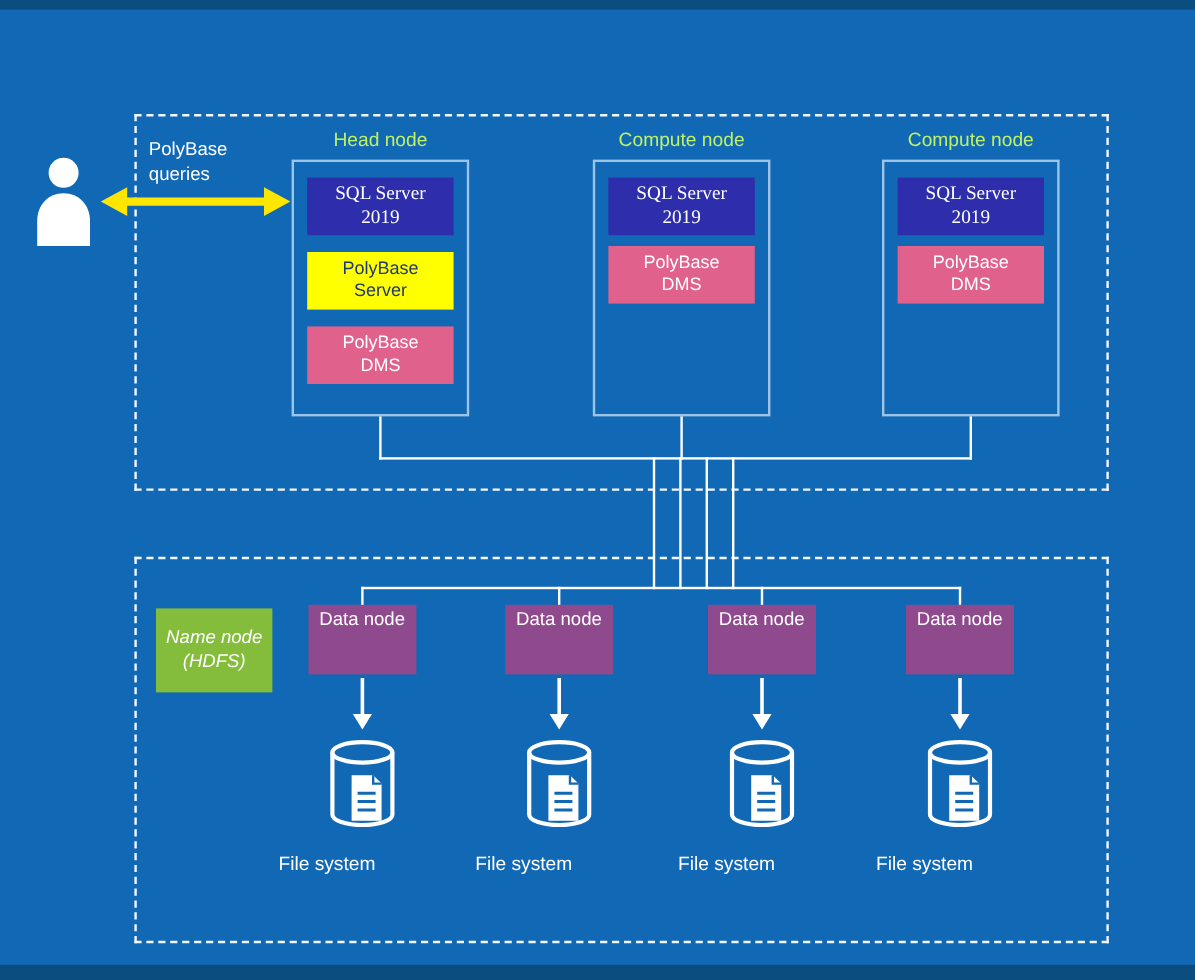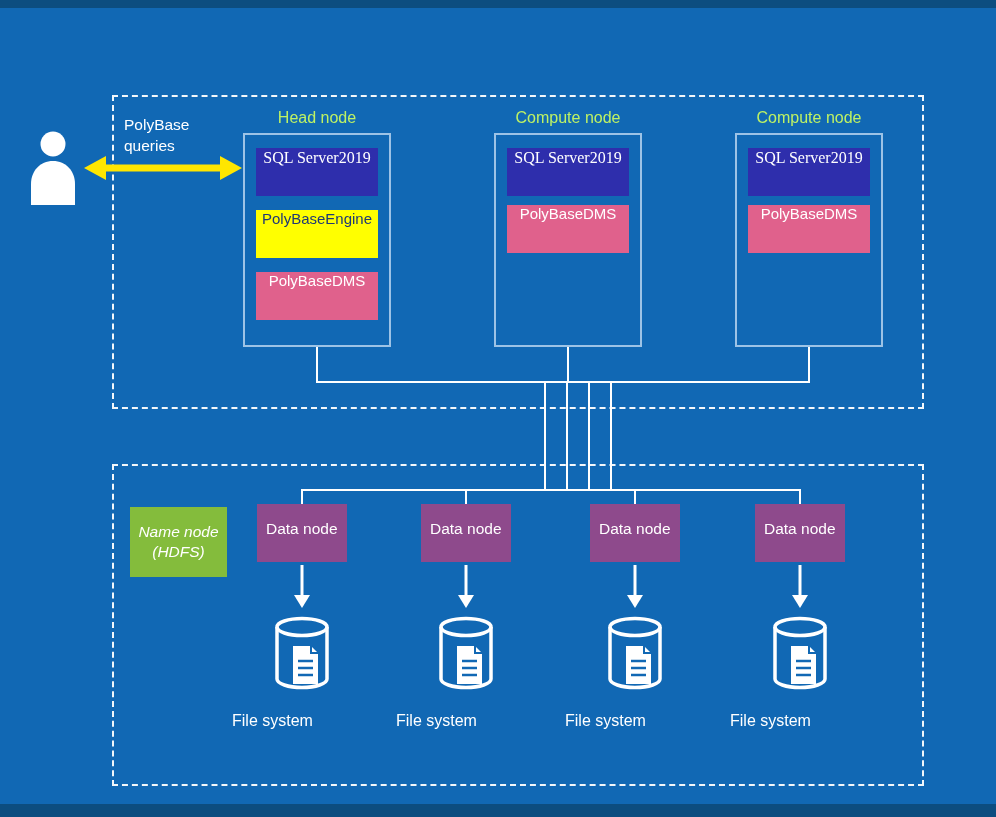--- a/index.html
+++ b/index.html
@@ -45,21 +45,21 @@
   .node-box {
     position: absolute; top: 133px; width: 148px; height: 214px;
     border: 2px solid #9DC3E6;
   }
   .nl-1, .nb-1 { left: 243px; }
   .nl-2, .nb-2 { left: 494px; }
   .nl-3, .nb-3 { left: 735px; }
 
   .comp {
     position: absolute; left: 11px; width: 122px; height: 48px;
-    display: flex; flex-direction: row; justify-content: center;
+    display: flex; flex-direction: column; justify-content: center;
     text-align: center; font-size: 15px; line-height: 1.25;
   }
   .comp span { display: block; }
   .comp-sql    { background: #2E2EAC; color: #ffffff; font-family: "Liberation Serif", serif; font-size: 16px; }
   .comp-engine { background: #FFFF00; color: #1F3876; }
   .comp-dms    { background: #E0618C; color: #ffffff; }
   .t-sql    { top: 13px; }
   .t-engine { top: 75px; }
   .t-dms-head { top: 137px; }
   .t-dms-compute { top: 70px; }
@@ -69,21 +69,21 @@
   .name-node {
     position: absolute; left: 130px; top: 507px; width: 97px; height: 70px;
     background: #84BC3C; color: #ffffff; font-size: 15.5px; line-height: 1.3;
     display: flex; flex-direction: column; justify-content: center; text-align: center; font-style: italic;
   }
   .name-node span { display: block; }
 
   .data-node {
     position: absolute; top: 504px; width: 90px; height: 58px;
     background: #8E4A8C; color: #ffffff; font-size: 15.5px;
-    padding: 16px 0 0 9px;
+    padding: 4px 0 0 9px;
   }
   .dn-1 { left: 257px; } .dn-2 { left: 421px; } .dn-3 { left: 590px; } .dn-4 { left: 755px; }
 
   .down-arrow { position: absolute; top: 565px; width: 22px; height: 44px; }
   .da-1 { left: 291px; } .da-2 { left: 455px; } .da-3 { left: 624px; } .da-4 { left: 789px; }
 
   .cylinder { position: absolute; top: 616px; width: 58px; height: 82px; }
   .cy-1 { left: 273px; } .cy-2 { left: 437px; } .cy-3 { left: 606px; } .cy-4 { left: 771px; }
 
   .fs-label {
@@ -115,21 +115,21 @@
   </svg>
 
   <div class="node-label nl-1">Head node</div>
   <div class="node-box nb-1">
     <div class="comp comp-sql t-sql">
       <span>SQL Server</span>
       <span>2019</span>
     </div>
     <div class="comp comp-engine t-engine">
       <span>PolyBase</span>
-      <span>Engine</span>
+      <span>Server</span>
     </div>
     <div class="comp comp-dms t-dms-head">
       <span>PolyBase</span>
       <span>DMS</span>
     </div>
   </div>
 
   <div class="node-label nl-2">Compute node</div>
   <div class="node-box nb-2">
     <div class="comp comp-sql t-sql">

